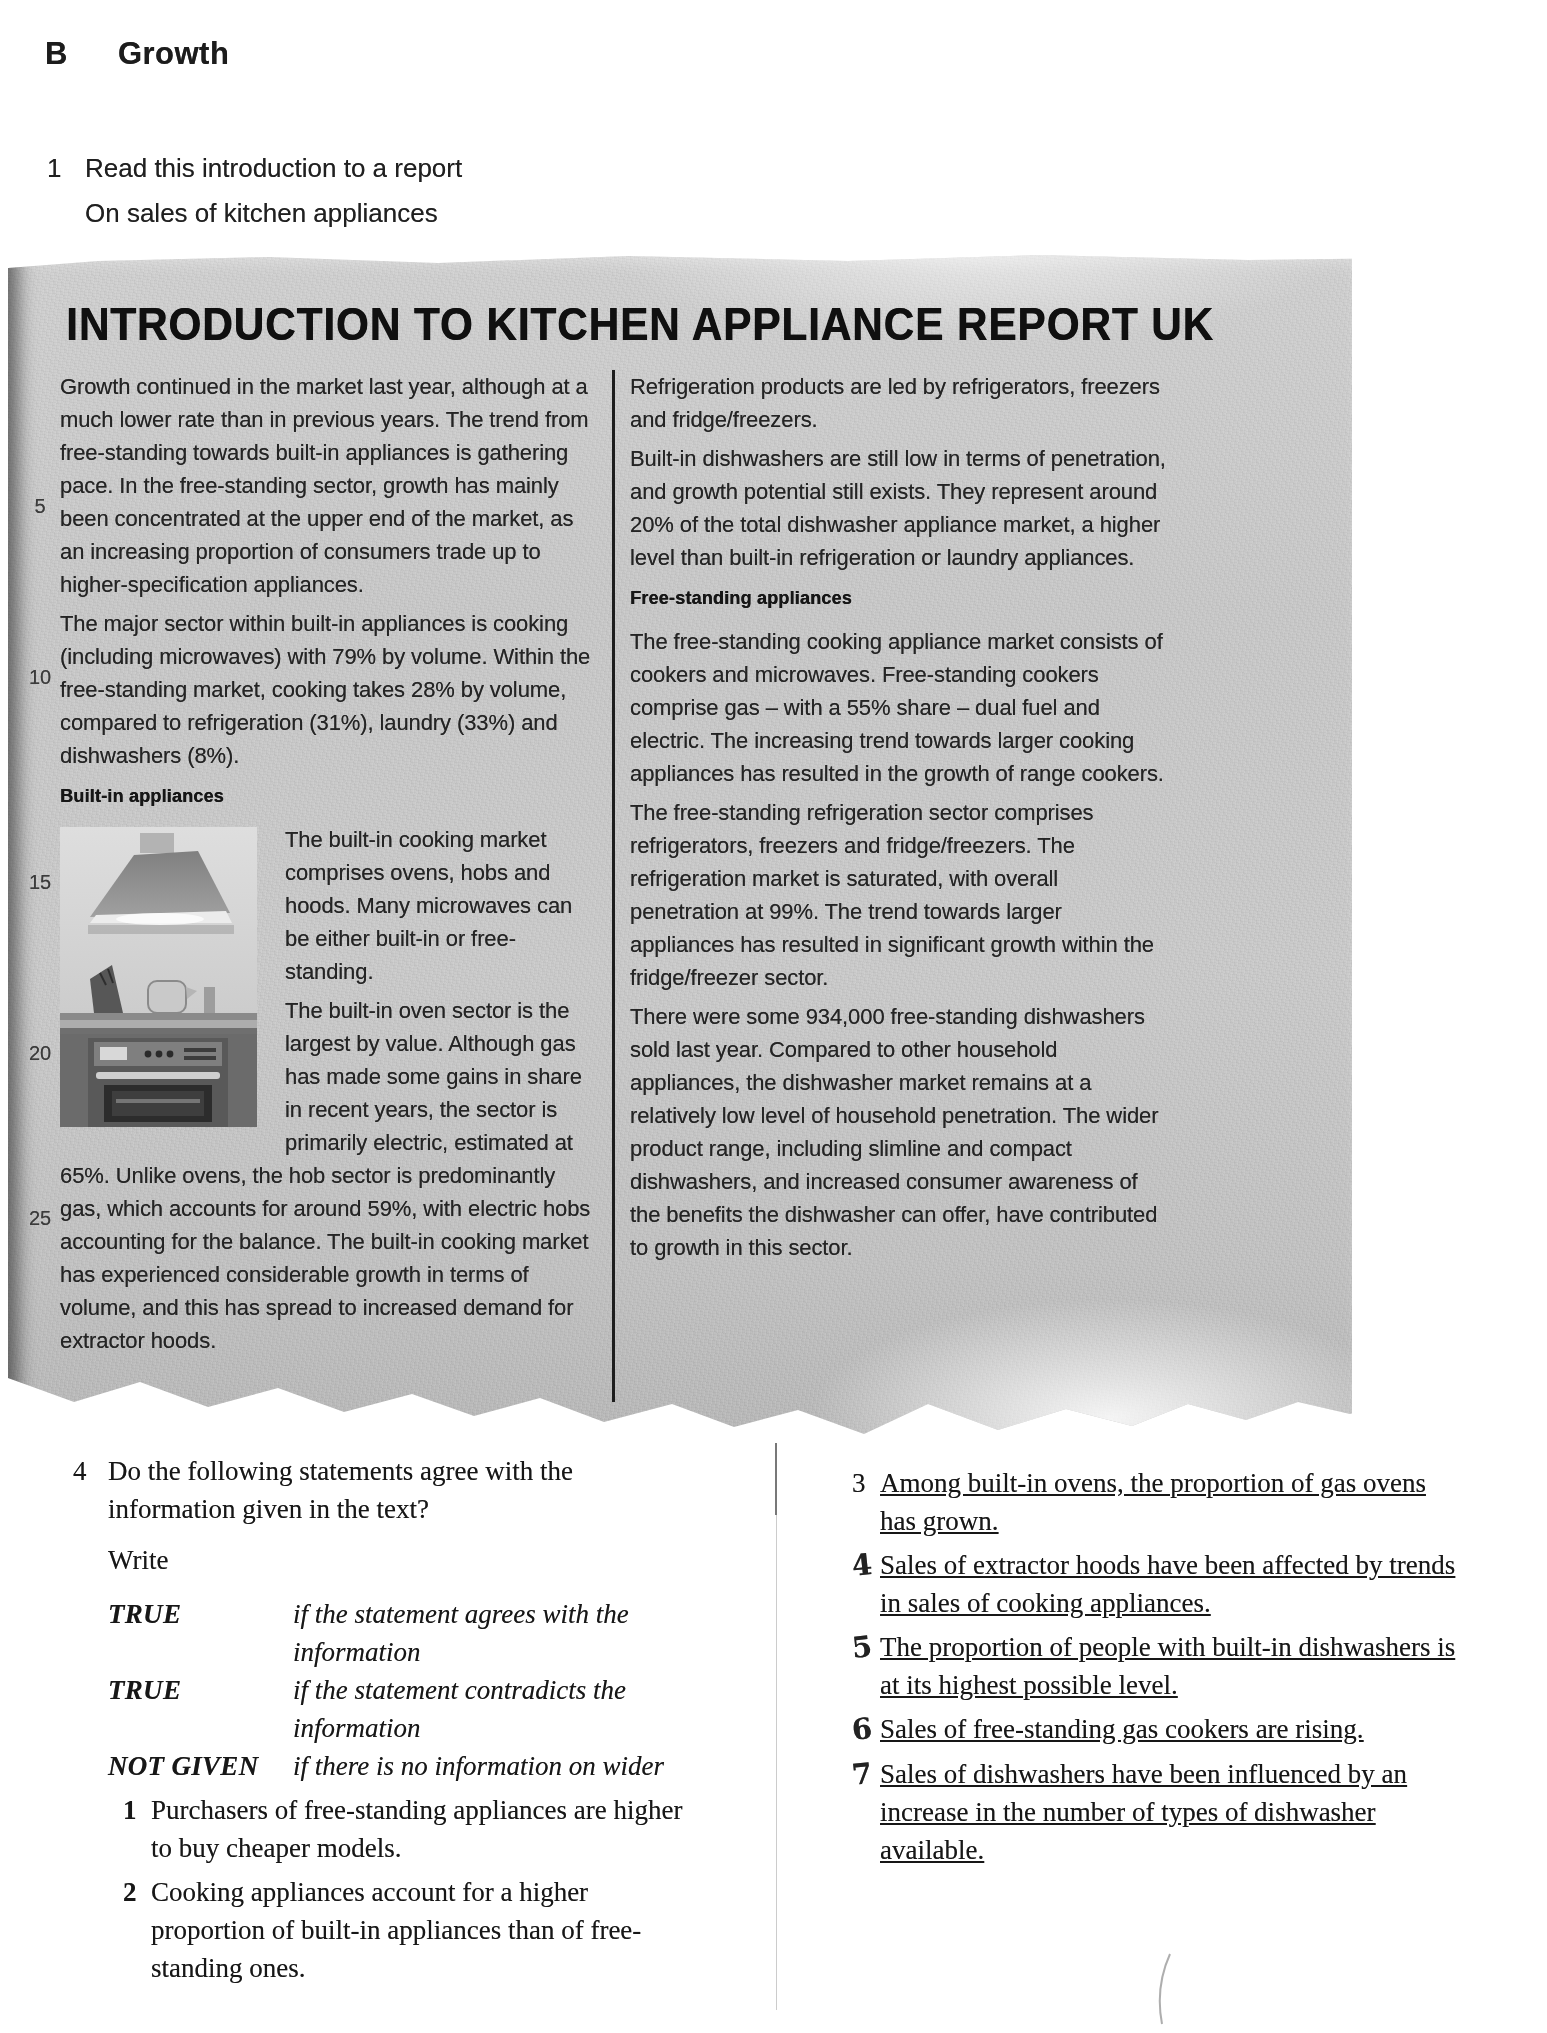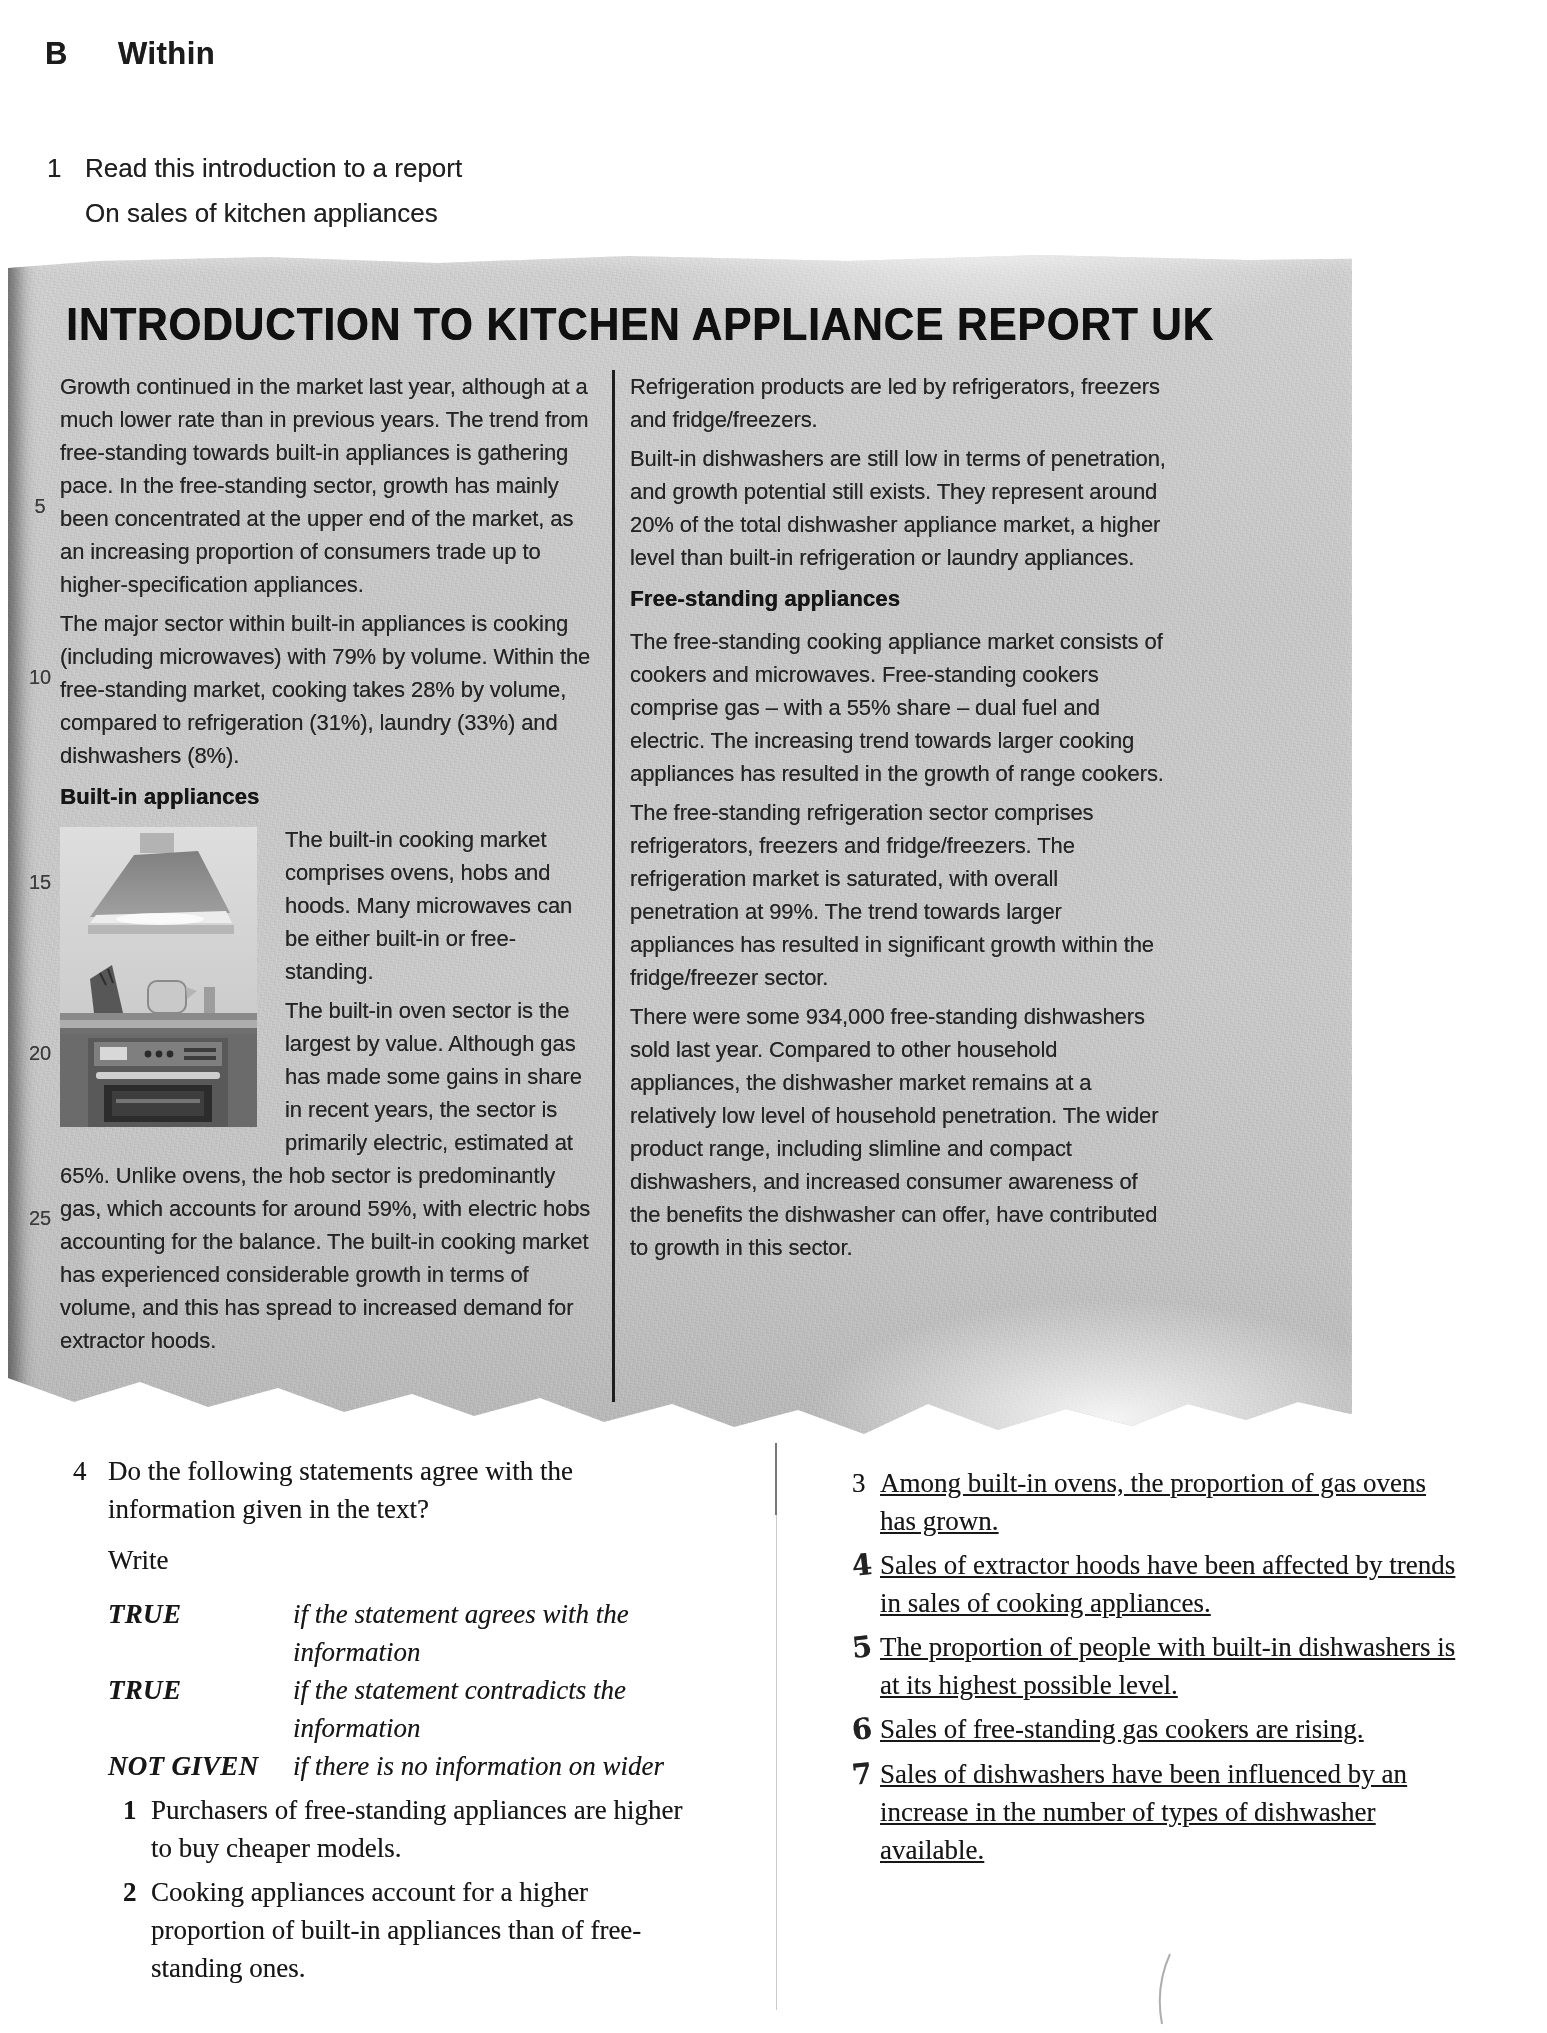--- a/index.html
+++ b/index.html
@@ -40,21 +40,21 @@
     text-shadow:.6px 0 0 #101010;
   }
   .line-no{position:absolute;left:14px;width:36px;text-align:center;
     font-size:20px;color:#3b3b3b;text-shadow:0 0 .5px rgba(40,40,40,.6);}
   .col{position:absolute;font-size:22px;line-height:33px;color:#242424;
     text-shadow:0 0 .55px rgba(35,35,35,.65);letter-spacing:-.1px;}
   .col p{margin:0 0 6px;}
   .col-left{left:52px;top:118px;width:532px;}
   .col-right{left:622px;top:118px;width:538px;}
   .col-divider{position:absolute;left:604px;top:118px;width:3px;height:1032px;background:#1d1d1d;}
-  .scan-subhead{font-size:22px;font-weight:bold;color:#161616;margin:8px 0 10px;letter-spacing:.2px;
+  .scan-subhead{font-size:18px;font-weight:bold;color:#161616;margin:8px 0 10px;letter-spacing:.2px;
     text-shadow:.4px 0 0 #161616;}
   .kitchen-photo{float:left;width:197px;height:300px;margin:4px 28px 6px 0;}
   .kitchen-photo svg{display:block;width:100%;height:100%;}
 
   
   .questions{position:absolute;font-family:"Liberation Serif",serif;color:#171717;
     font-size:27px;line-height:38px;text-shadow:0 0 .4px rgba(25,25,25,.5);}
   .q-left{left:73px;top:1452px;width:640px;}
   .q-right{left:852px;top:1458px;width:620px;}
   .q-row{display:flex;}
@@ -74,21 +74,21 @@
     display:inline-block;font-size:29px;color:#222;}
   .q-divider{position:absolute;left:775px;top:1443px;width:2px;height:72px;background:#787878;}
   .q-divider-faint{position:absolute;left:776px;top:1515px;width:1px;height:495px;background:#cccccc;}
   .pen-mark{position:absolute;left:1155px;top:1952px;}
 </style>
 </head>
 <body>
 
 <div class="page-header">
   <span>B</span>
-  <span>Within</span>
+  <span>Growth</span>
 </div>
 
 <div class="exercise-intro">
   <div class="row">
     <span class="num">1</span>
     <span>Read this introduction to a report</span>
   </div>
   <div class="l2">On sales of kitchen appliances</div>
 </div>
 

